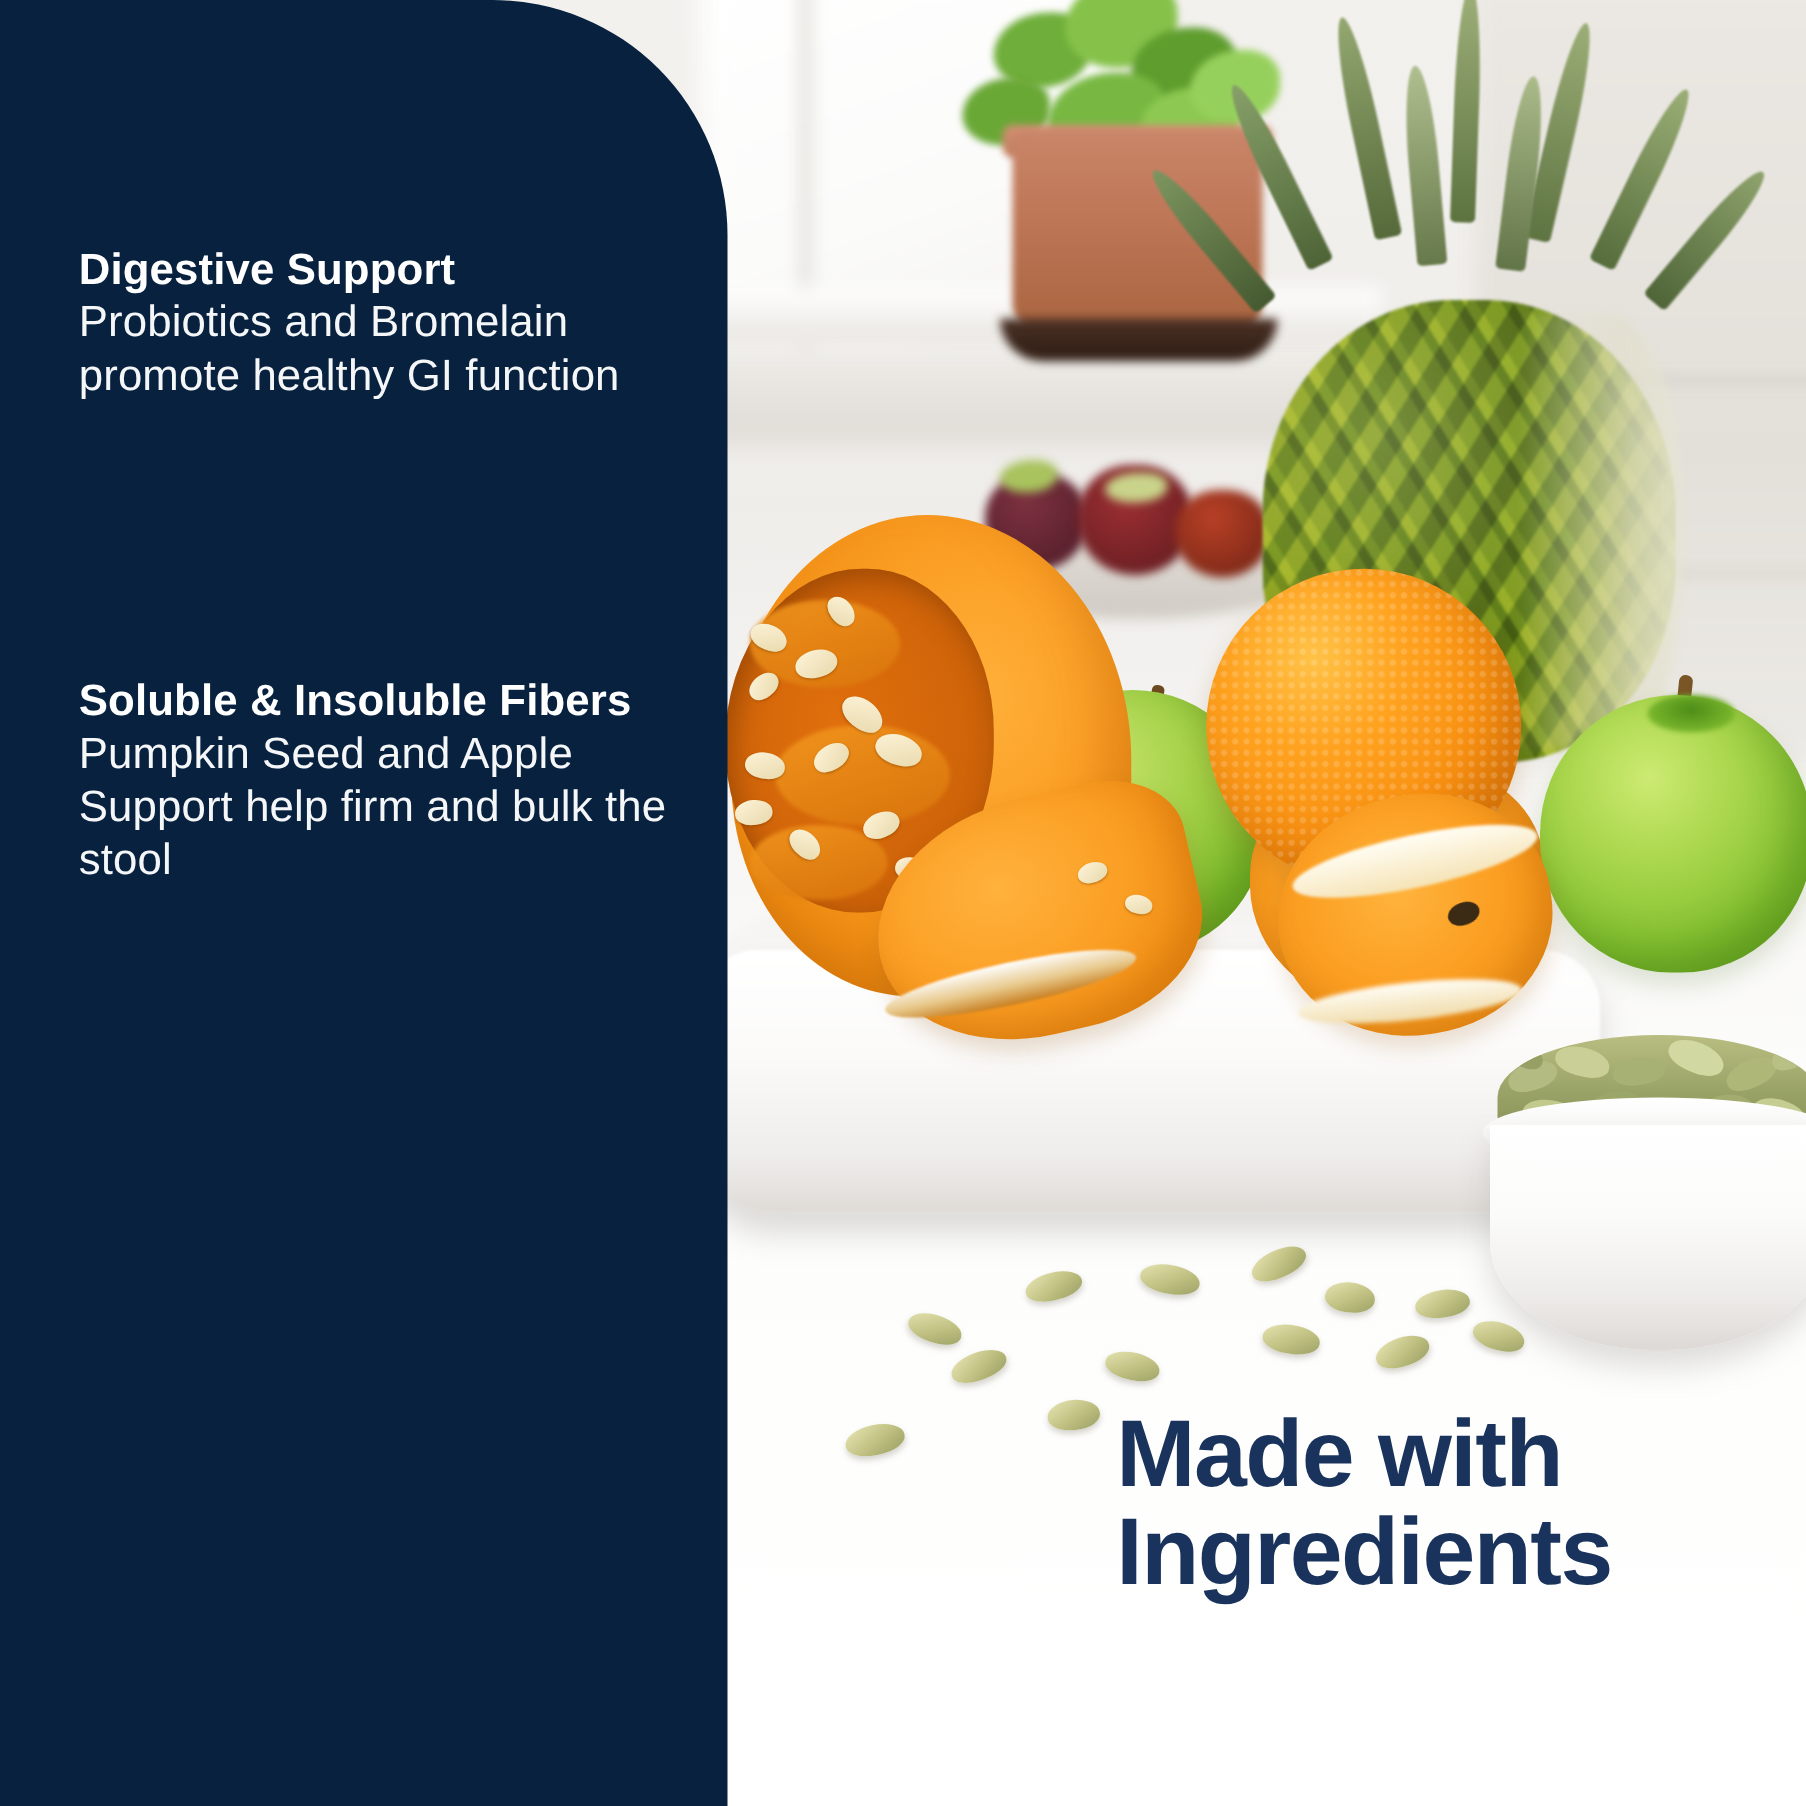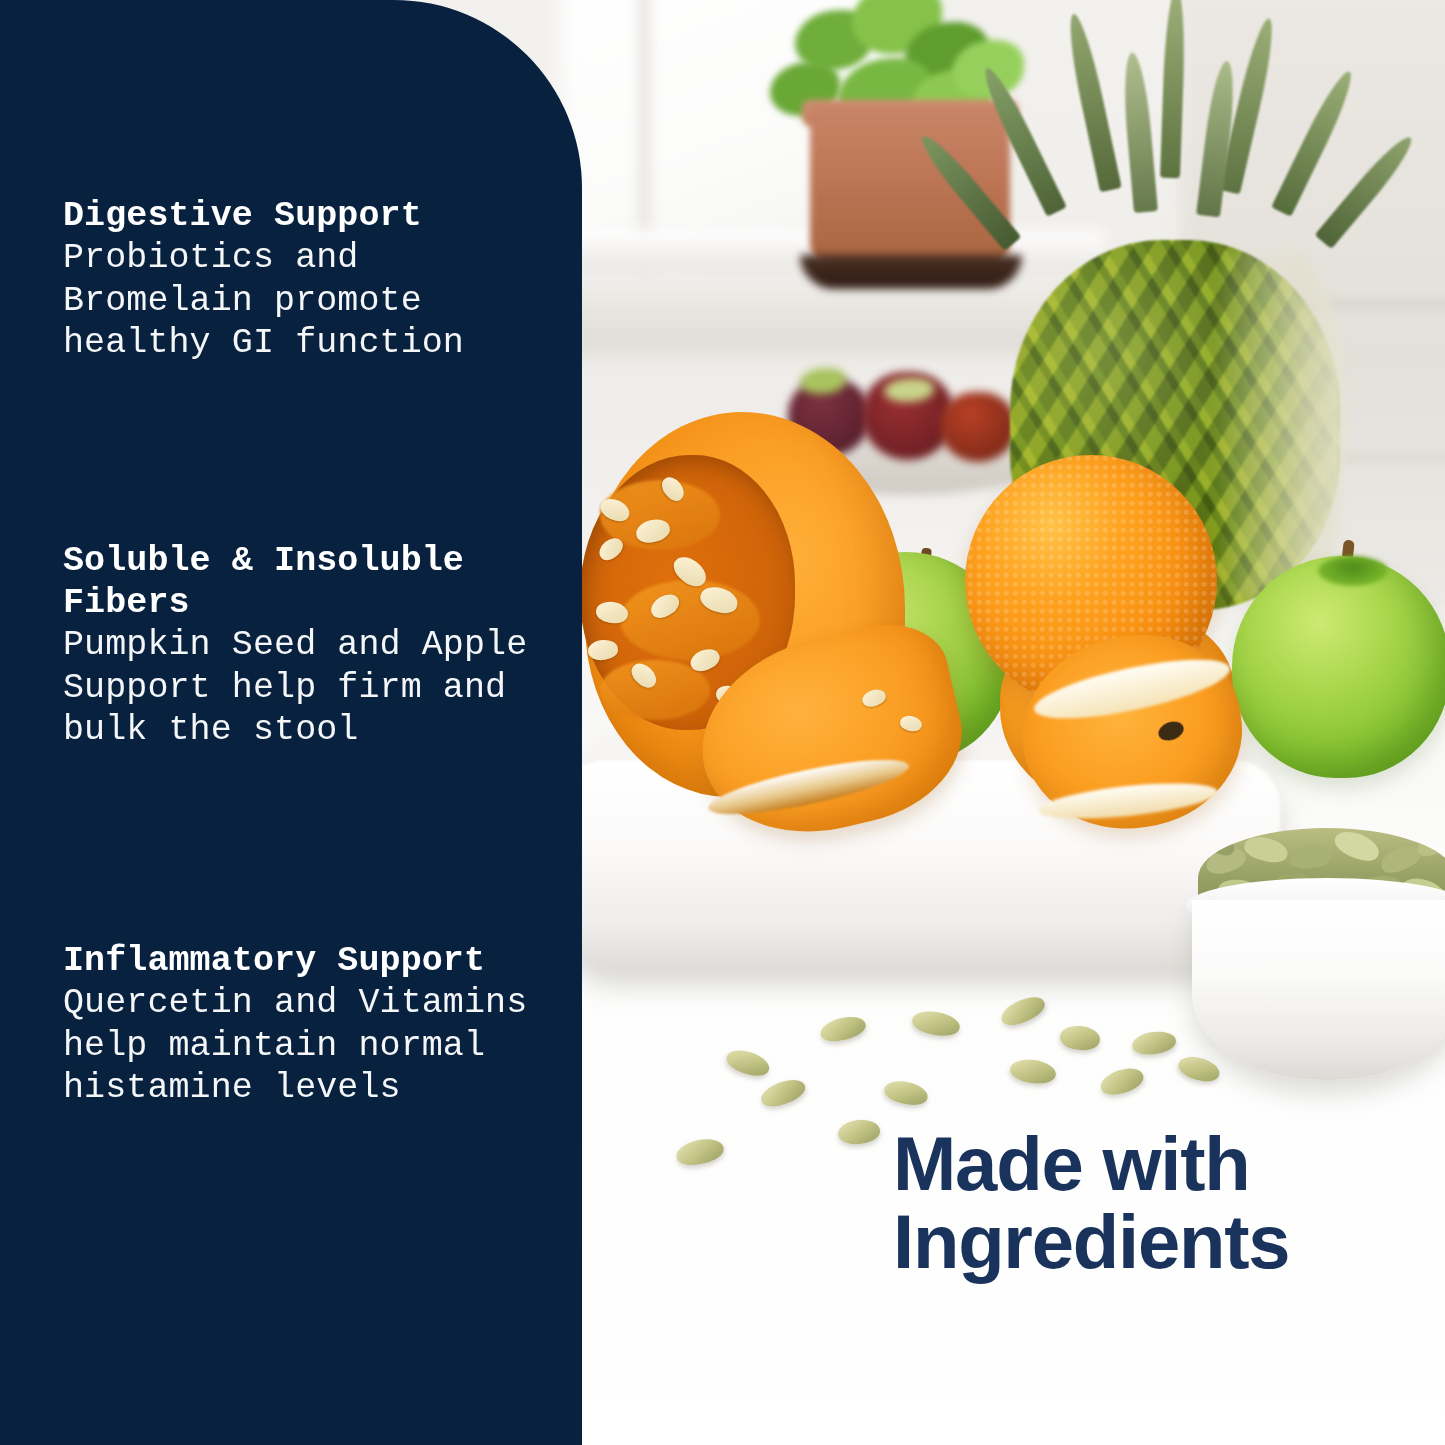--- a/index.html
+++ b/index.html
@@ -240,21 +240,21 @@
   }
 
   
   .panel{
     position:absolute;left:0;top:0;width:582px;height:1445px;
     background:#07213f;
     border-top-right-radius:188px;
     z-index:5;
   }
   .panel-inner{
-    position:absolute;left:63px;top:0;width:500px;height:1445px;font-family:Liberation Mono, monospace;
+    position:absolute;left:63px;top:0;width:500px;height:1445px;
   }
   .feature{position:absolute;left:0;width:500px;color:#ffffff;}
   .feature h3{
     margin:0;font-size:35px;font-weight:bold;line-height:1.20;
     letter-spacing:.1px;
   }
   .feature p{
     margin:0;font-size:35px;font-weight:400;line-height:1.22;
     letter-spacing:.1px;color:#f4f6f8;
   }
@@ -422,24 +422,20 @@
       <div class="feature" id="f1">
         <h3>Digestive Support</h3>
         <p>Probiotics and Bromelain promote healthy GI function</p>
       </div>
 
       <div class="feature" id="f2">
         <h3>Soluble &amp; Insoluble Fibers</h3>
         <p>Pumpkin Seed and Apple Support help firm and bulk the stool</p>
       </div>
 
-      <div class="feature" id="f3">
-        <h3>Inflammatory Support</h3>
-        <p>Quercetin and Vitamins help maintain normal histamine levels</p>
-      </div>
 
     </div>
   </div>
 
   <div class="headline">
     <div>Made with</div>
     <div>Ingredients</div>
   </div>
 
 </div>

